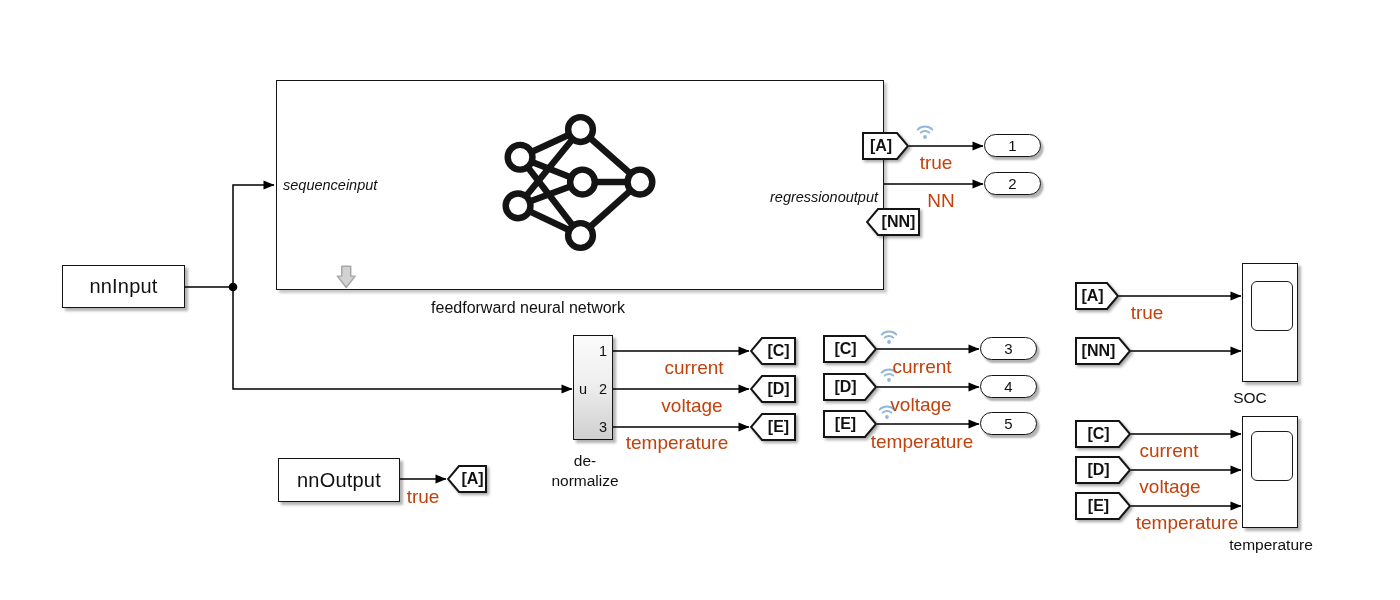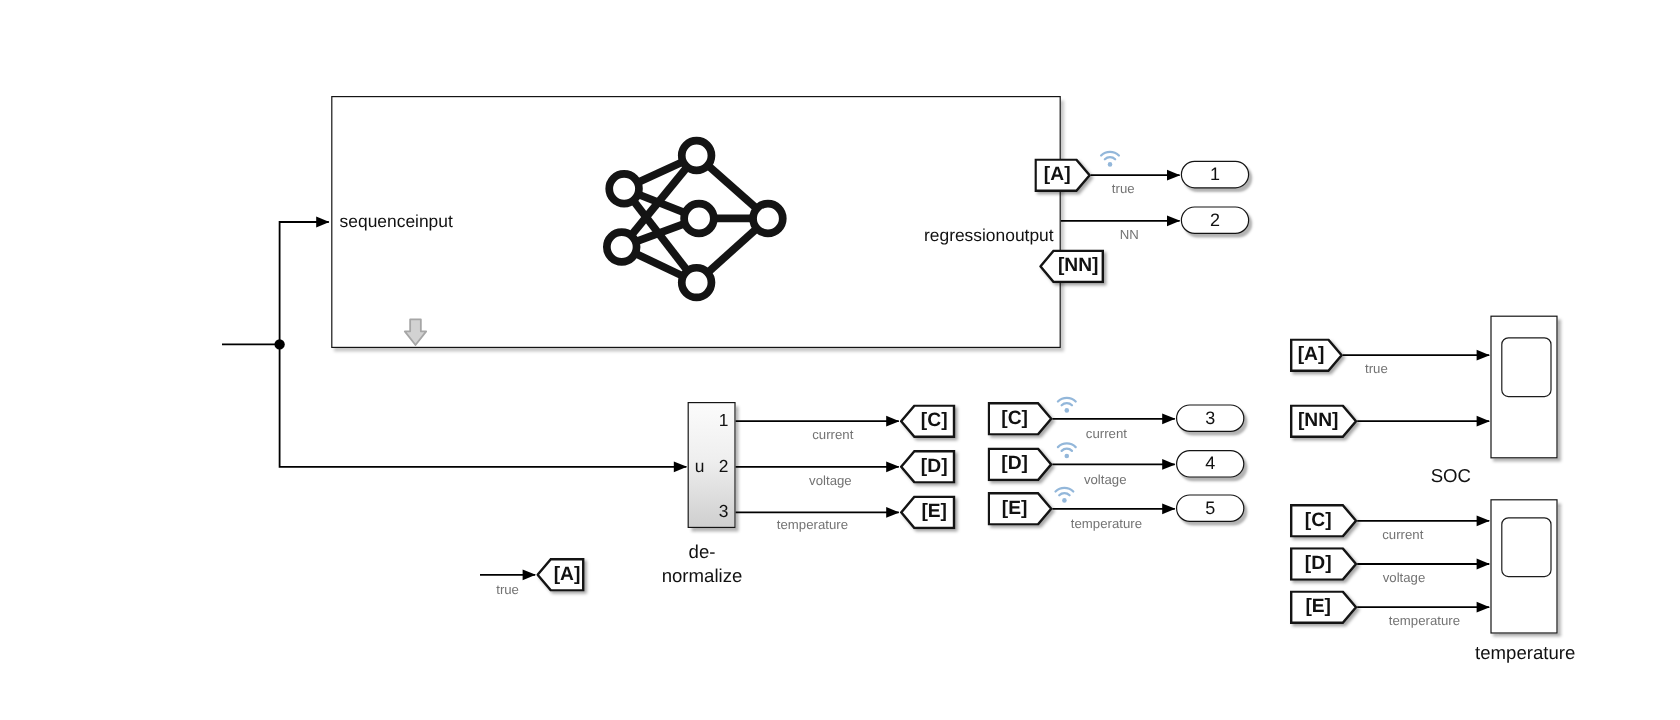--- a/index.html
+++ b/index.html
@@ -7,21 +7,21 @@
           font-family:"Liberation Sans","DejaVu Sans",sans-serif;color:#111;}
   #wires{position:absolute;left:0;top:0;width:1400px;height:600px;}
   .block{position:absolute;background:#fff;border:1.8px solid #141414;
          box-shadow:2.5px 3px 2.5px rgba(0,0,0,0.30);box-sizing:border-box;
          display:flex;align-items:center;justify-content:center;}
   .biglabel{font-size:20px;letter-spacing:.2px;}
   .nnblock{position:absolute;background:#fff;border:1.7px solid #141414;
            box-shadow:2.5px 3px 2.5px rgba(0,0,0,0.22);box-sizing:border-box;}
   .portlabel{position:absolute;font-size:14.5px;white-space:nowrap;}
   .caption{position:absolute;font-size:15.5px;white-space:nowrap;transform:translateX(-50%);text-align:center;}
-  .wirelabel{position:absolute;font-size:11px;color:#737373;white-space:nowrap;transform:translateX(-50%);}
+  .wirelabel{position:absolute;font-size:19px;color:#c2410c;white-space:nowrap;transform:translateX(-50%);}
   .tag{position:absolute;height:28px;}
   .tag svg{position:absolute;left:0;top:0;filter:drop-shadow(2px 2.5px 1.5px rgba(0,0,0,0.35));}
   .tag .tagtext{position:absolute;inset:0;display:flex;align-items:center;justify-content:center;
                 font-size:16px;font-weight:700;}
   .tag.from .tagtext{padding-right:10px;}
   .tag.goto .tagtext{padding-left:10px;}
   .outport{position:absolute;width:57px;height:23px;background:#fff;border:1.9px solid #141414;
            border-radius:12px;box-sizing:border-box;box-shadow:2.5px 3px 2px rgba(0,0,0,0.30);
            display:flex;align-items:center;justify-content:center;font-size:15px;}
   .scope{position:absolute;background:#fff;border:1.9px solid #141414;box-sizing:border-box;
@@ -73,22 +73,28 @@
     <g stroke="#4278ab" stroke-width="2" fill="#fff">
       <circle cx="791" cy="167.5" r="5"></circle>
       <line x1="791" y1="172.5" x2="791" y2="181"></line>
     </g>
     <use href="#wifi-def" transform="translate(925,137)"></use>
     <use href="#wifi-def" transform="translate(889,342)"></use>
     <use href="#wifi-def" transform="translate(889,380)"></use>
     <use href="#wifi-def" transform="translate(887,417)"></use>
   </svg>
 
-
-  <div class="nnblock" style="left:276px;top:80px;width:608px;height:210px;">
+  <div class="block biglabel" style="left:62px;top:265px;width:123px;height:43px;">
+    <span>nnInput</span>
+  </div>
+  <div class="block biglabel" style="left:278px;top:458px;width:122px;height:44px;">
+    <span>nnOutput</span>
+  </div>
+
+  <div class="nnblock" style="left:276px;top:80px;width:608px;height:210px;font-style:italic;">
     <svg viewBox="0 0 505 210" style="position:absolute;inset:0;width:100%;height:100%;">
       <g stroke="#141414" stroke-width="6.5">
         <line x1="192" y1="77" x2="253" y2="49"></line>
         <line x1="192" y1="77" x2="255" y2="102"></line>
         <line x1="192" y1="77" x2="253" y2="156"></line>
         <line x1="190" y1="126" x2="253" y2="49"></line>
         <line x1="190" y1="126" x2="255" y2="102"></line>
         <line x1="190" y1="126" x2="253" y2="156"></line>
         <line x1="253" y1="49" x2="313" y2="102"></line>
         <line x1="255" y1="102" x2="313" y2="102"></line>
@@ -100,20 +106,21 @@
         <circle cx="253" cy="49" r="12.5"></circle>
         <circle cx="255" cy="102" r="12.5"></circle>
         <circle cx="253" cy="156" r="12.5"></circle>
         <circle cx="313" cy="102" r="12.5"></circle>
       </g>
       <path d="M12,187 H21 V197 H25.5 L16.5,208.5 L7.5,197 H12 Z" fill="#d2d2d2" stroke="#a6a6a6" stroke-width="1.5" stroke-linejoin="round"></path>
     </svg>
     <span class="portlabel" style="left:6px;top:96px;">sequenceinput</span>
     <span class="portlabel" style="right:5px;top:108px;">regressionoutput</span>
   </div>
+  <div class="caption" style="left:528px;top:299px;font-size:16px;">feedforward neural network</div>
 
   <div class="denorm" style="left:573px;top:335px;width:40px;height:105px;">
     <span style="left:5px;top:45px;">u</span>
     <span style="right:5px;top:7px;">1</span>
     <span style="right:5px;top:45px;">2</span>
     <span style="right:5px;top:83px;">3</span>
   </div>
   <div class="caption" style="left:585px;top:451px;line-height:20px;">
     <div>de-</div>
     <div>normalize</div>
@@ -221,21 +228,21 @@
   <div class="outport" style="left:980px;top:375px;">
     <span>4</span>
     </div>
   <div class="outport" style="left:980px;top:412px;">
     <span>5</span>
     </div>
 
   <div class="scope" style="left:1242px;top:263px;width:56px;height:119px;">
     <div class="screen" style="left:8px;top:17px;width:42px;height:50px;"></div>
   </div>
-  <div class="caption" style="left:1209px;top:389px;text-align:center;">SOC</div>
+  <div class="caption" style="left:1250px;top:389px;text-align:center;">SOC</div>
 
   <div class="scope" style="left:1242px;top:416px;width:56px;height:112px;">
     <div class="screen" style="left:8px;top:14px;width:42px;height:50px;"></div>
   </div>
   <div class="caption" style="left:1271px;top:536px;">temperature</div>
 
   <div class="wirelabel" style="left:936px;top:152px;">true</div>
   <div class="wirelabel" style="left:941px;top:190px;">NN</div>
   <div class="wirelabel" style="left:694px;top:357px;">current</div>
   <div class="wirelabel" style="left:692px;top:395px;">voltage</div>

